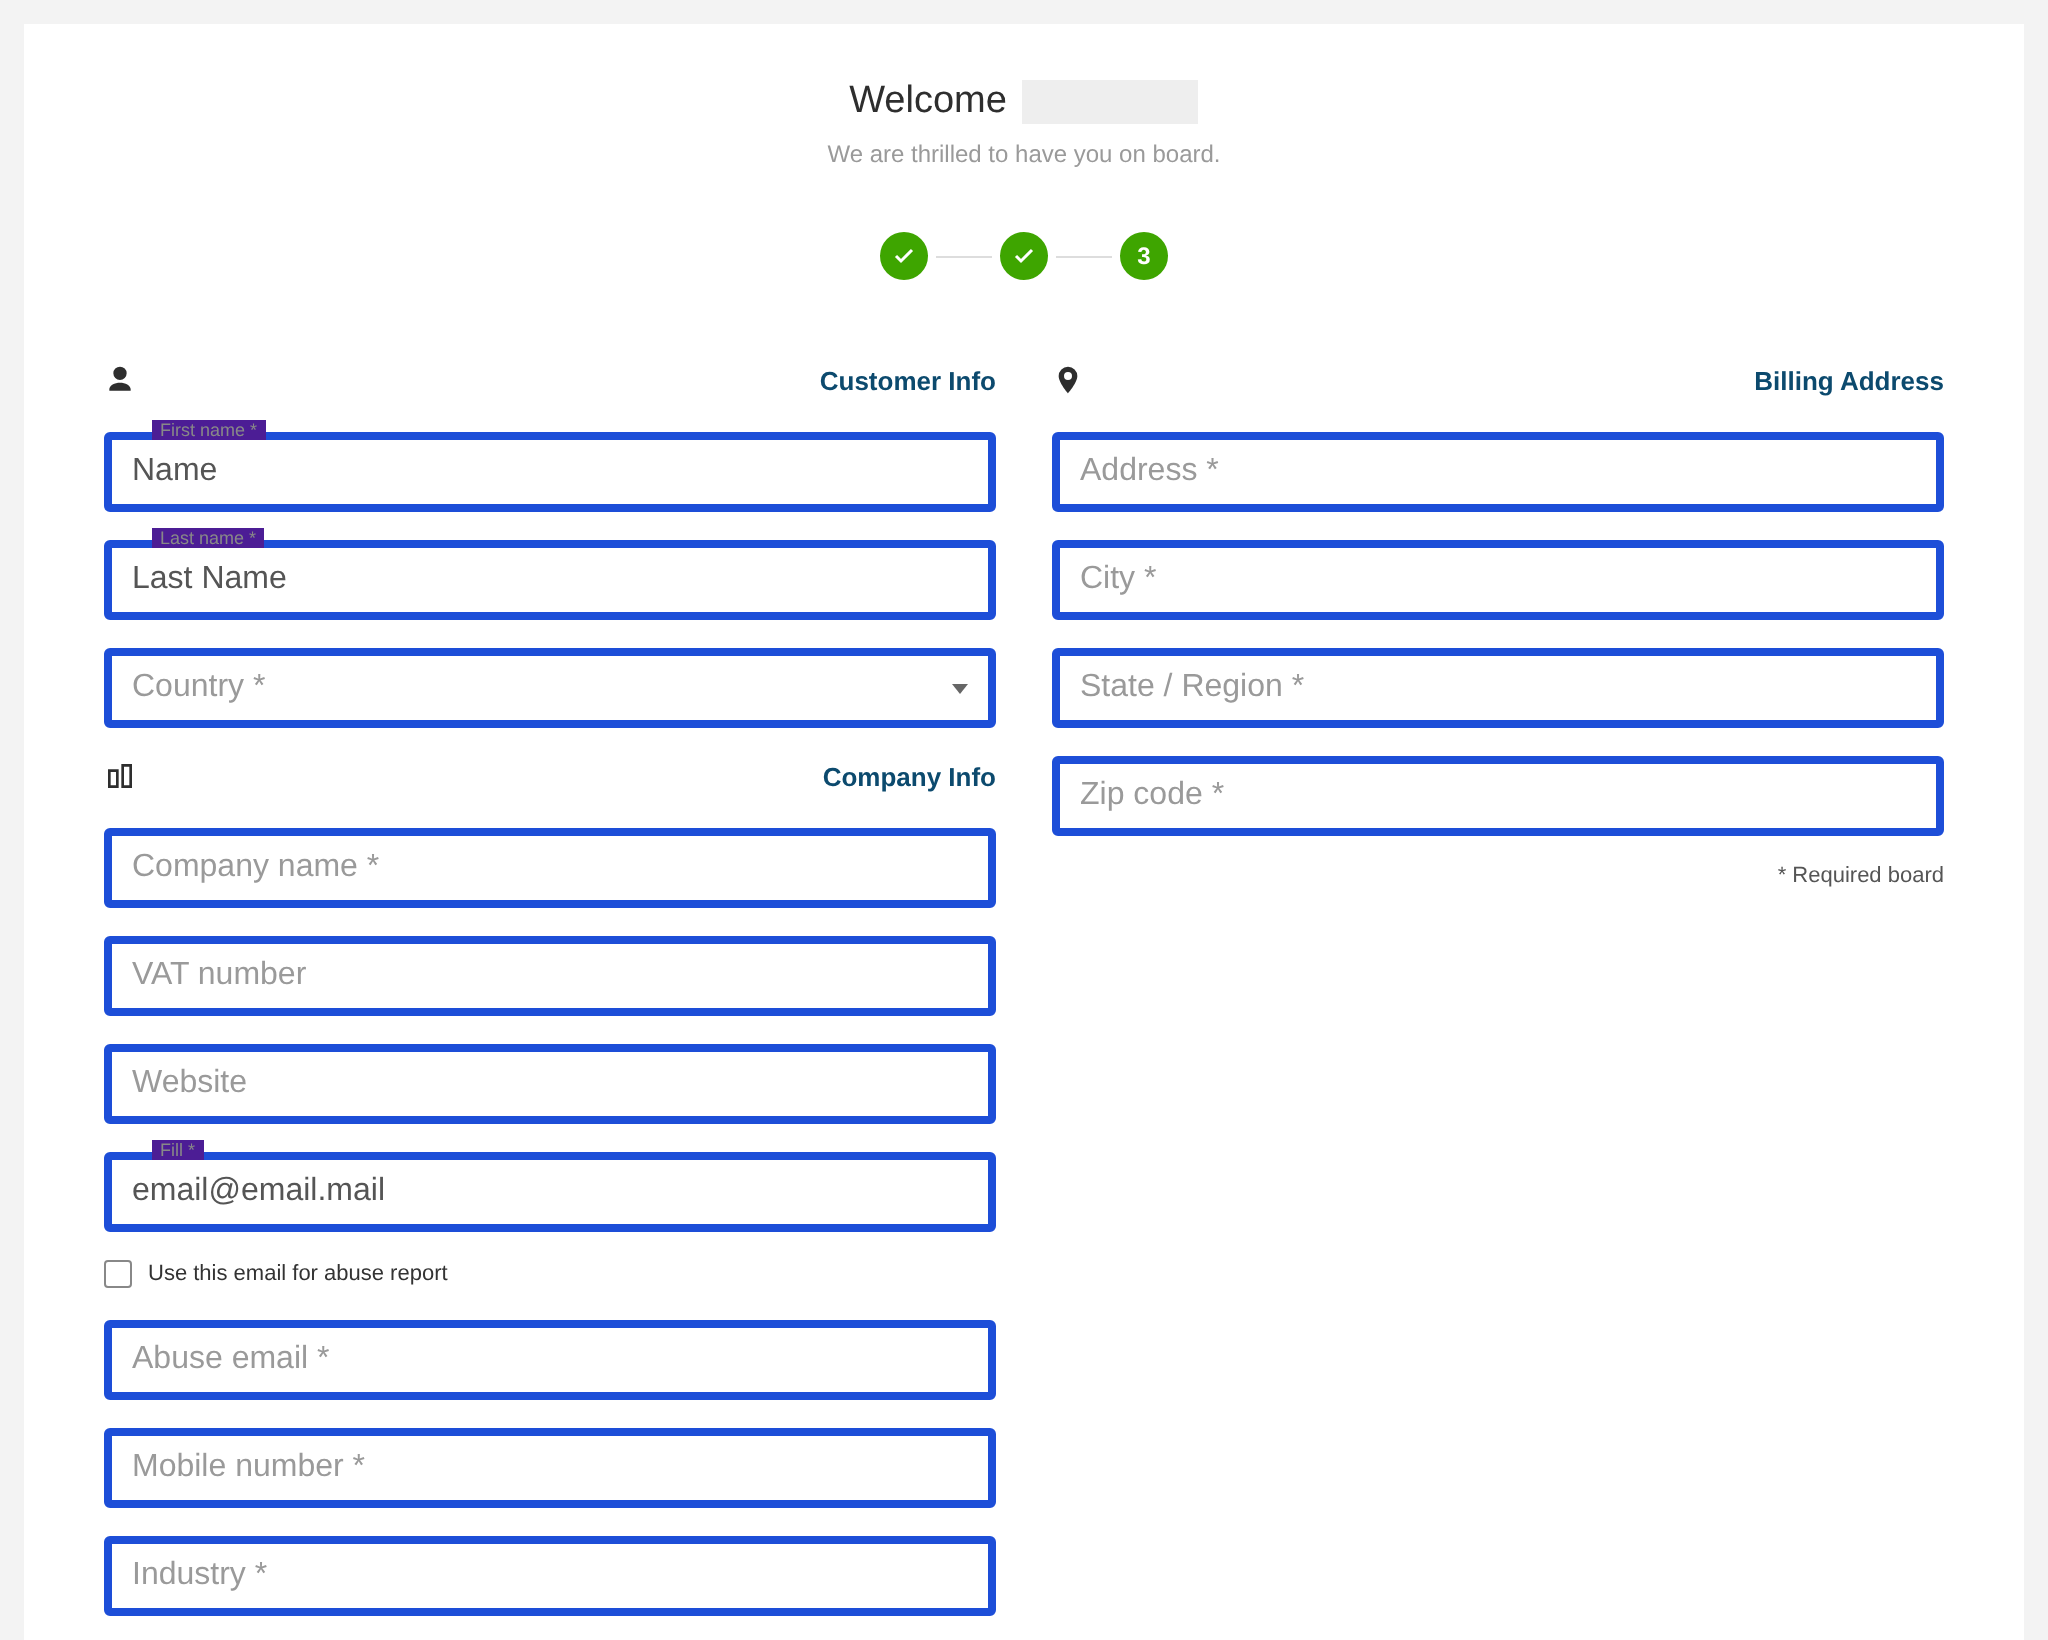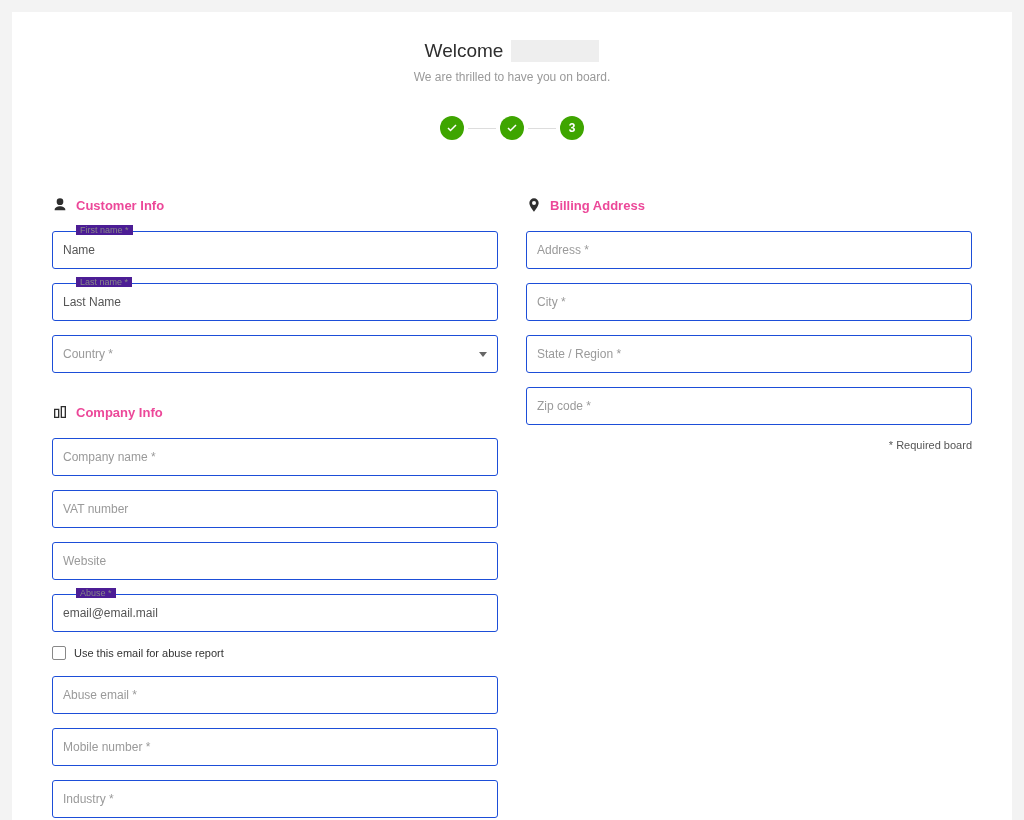--- a/index.html
+++ b/index.html
@@ -72,36 +72,37 @@
 
   .columns { display: flex; gap: 28px; }
   .col { flex: 1; }
 
   .section-head {
     display: flex;
     align-items: center;
     gap: 8px;
     font-size: 13px;
     font-weight: 600;
-    color: #ec4899;
-    margin: 31px 0 18px;
+    color: #0c4a6e;
+    margin: 16px 0 18px;
+    justify-content: space-between;
   }
   .section-head svg { width: 16px; height: 16px; fill: #2e2e2e; }
 
   .field {
     position: relative;
     margin-bottom: 14px;
   }
   .field input, .field .select {
     width: 100%;
     height: 38px;
-    border: 1px solid #1d4ed8;
+    border: 4px solid #1d4ed8;
     border-radius: 3px;
     padding: 16px 10px;
-    font-size: 12px;
+    font-size: 16px;
     color: #555;
     background: #fff;
   }
   .field input::placeholder, .field .select.placeholder { color: #9a9a9a; }
   .float-label {
     position: absolute;
     top: -6px;
     left: 24px;
     background: #4c1d95;
     padding: 0 4px;
@@ -213,21 +214,21 @@
         <input type="text" placeholder="Company name *" style="">
       </div>
       <div class="field">
         <input type="text" placeholder="VAT number" style="">
       </div>
       <div class="field">
         <input type="text" placeholder="Website" style="">
       </div>
 
       <div class="field">
-        <span class="float-label">Abuse *</span>
+        <span class="float-label">Fill *</span>
         <input type="text" value="email@email.mail" style="">
       </div>
 
       <div class="checkbox-row">
         <span class="box"></span>
         <span>Use this email for abuse report</span>
       </div>
 
       <div class="field">
         <input type="text" placeholder="Abuse email *" style="">

